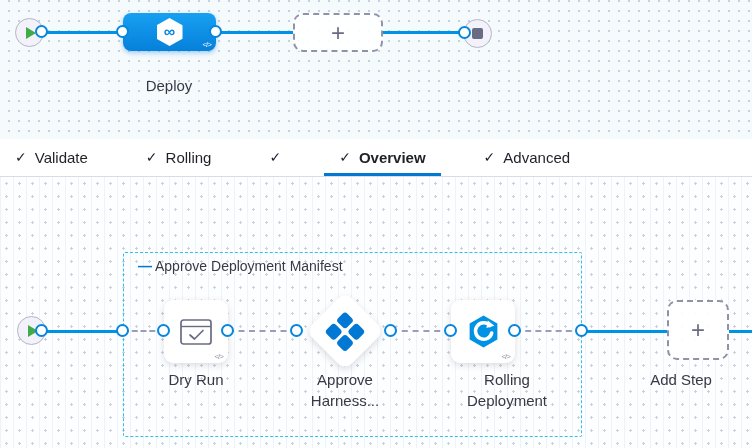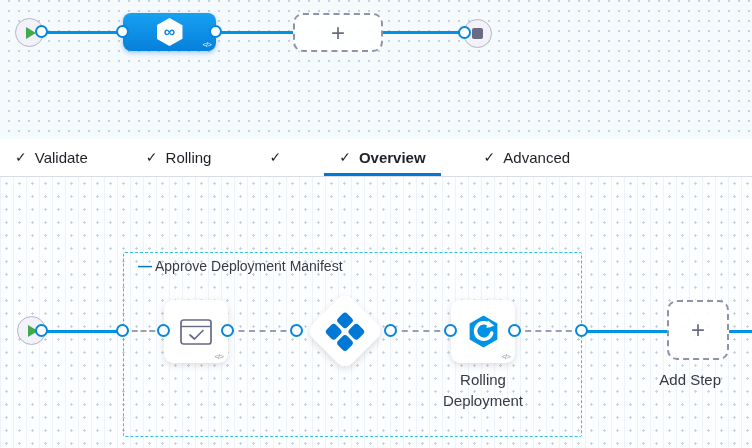--- a/index.html
+++ b/index.html
@@ -107,20 +107,21 @@
 
     <div class="endnode" style="left:463px;top:19px;">
       <div class="stop-sq"></div>
     </div>
 
     <div class="ring" style="left:35px;top:25px;"></div>
     <div class="ring" style="left:116px;top:25px;"></div>
     <div class="ring" style="left:209px;top:25px;"></div>
     <div class="ring" style="left:458px;top:26px;"></div>
 
+    <div class="graph-label" style="left:129px;top:75px;width:80px;">Deploy</div>
   </div>
 
   <div id="tabbar">
     <div class="tab">
       <span class="tick">✓</span>
       <span class="tab-label">Validate</span>
     </div>
     <div class="tab">
       <span class="tick">✓</span>
       <span class="tab-label">Rolling</span>
@@ -192,17 +193,19 @@
     <div class="ring" style="left:35px;top:147px;"></div>
     <div class="ring" style="left:116px;top:147px;"></div>
     <div class="ring" style="left:157px;top:147px;"></div>
     <div class="ring" style="left:221px;top:147px;"></div>
     <div class="ring" style="left:290px;top:147px;"></div>
     <div class="ring" style="left:384px;top:147px;"></div>
     <div class="ring" style="left:444px;top:147px;"></div>
     <div class="ring" style="left:508px;top:147px;"></div>
     <div class="ring" style="left:575px;top:147px;"></div>
 
-    <div class="graph-label" style="left:431px;top:192px;width:104px;">Rolling Deployment</div>
-    <div class="graph-label" style="left:641px;top:192px;width:80px;text-align:right;">Add Step</div>
+    <div class="graph-label" style="left:156px;top:192px;width:80px;">Dry Run</div>
+    <div class="graph-label" style="left:303px;top:192px;width:84px;">Approve Harness...</div>
+    <div class="graph-label" style="left:455px;top:192px;width:104px;">Rolling Deployment</div>
+    <div class="graph-label" style="left:641px;top:192px;width:80px;">Add Step</div>
   </div>
 
 </div>
 
 </body></html>

